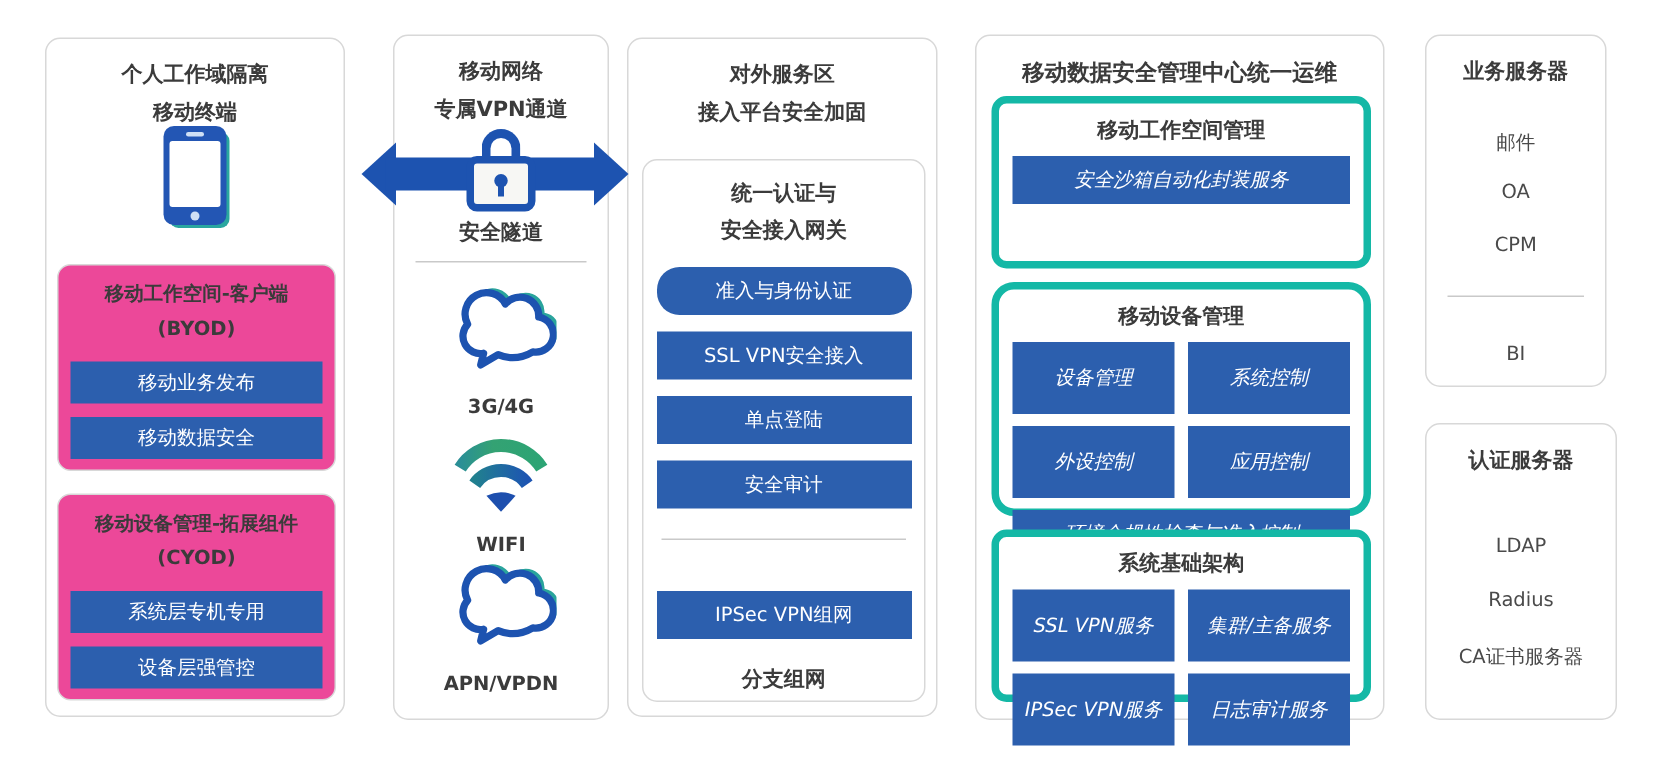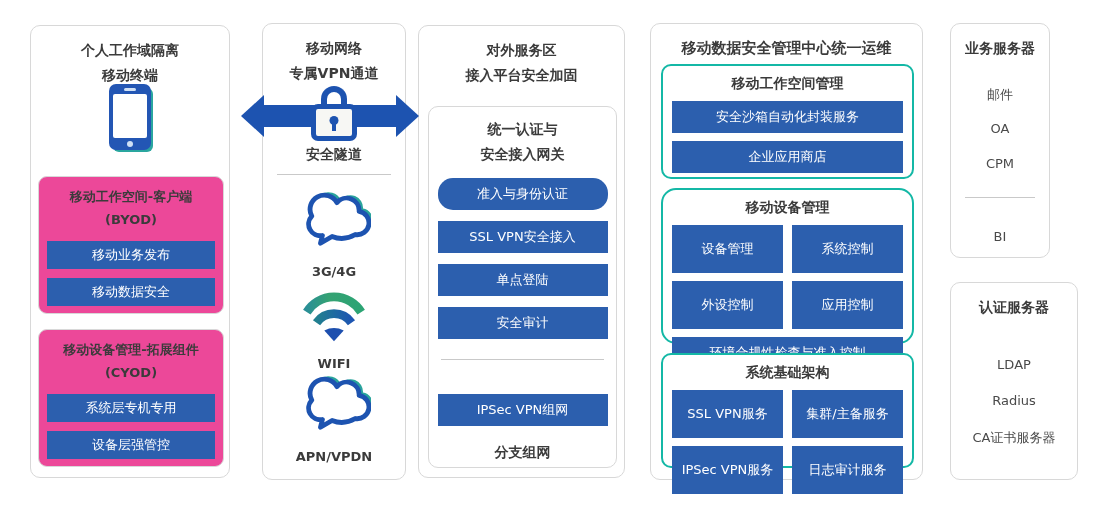--- a/index.html
+++ b/index.html
@@ -17,21 +17,21 @@
   .panel {
     position: absolute;
     background: #ffffff;
     border: 1px solid #d8d8d8;
     border-radius: 10px;
   }
   .p1  { left: 30px;  top: 25px;  width: 200px; height: 453px; }
   .p2  { left: 262px; top: 23px;  width: 144px; height: 457px; }
   .p3  { left: 418px; top: 25px;  width: 207px; height: 453px; }
   .p4  { left: 650px; top: 23px;  width: 273px; height: 457px; }
-  .p5a { left: 950px; top: 23px;  width: 100px; height: 235px; }
+  .p5a { left: 950px; top: 23px;  width: 121px; height: 235px; }
   .p5b { left: 950px; top: 282px; width: 128px; height: 198px; }
 
   .ptitle {
     padding-top: 12px;
     text-align: center;
     font-size: 14px;
     font-weight: bold;
     color: #3b3b3b;
     line-height: 1.8;
   }
@@ -123,27 +123,27 @@
                color: #3b3b3b; line-height: 1.75; }
   .gw-node { width: 170px; height: 32px; margin: 11px auto 0; }
   .gw-node.first { margin-top: 12px; border-radius: 15px; }
   .p3i-div { top: 252px; left: 12px; right: 12px; }
   .p3i-ipsec { position: absolute; top: 287px; left: 50%; transform: translateX(-50%);
                width: 170px; height: 32px; }
   .p3i-branch { position: absolute; top: 337px; left: 0; right: 0; text-align: center;
                 font-size: 14px; font-weight: bold; color: #3b3b3b; }
 
   
-  .sec { position: absolute; left: 10px; width: 253px; border: 2px solid #14b8a6;
+  .sec { position: absolute; left: 10px; width: 253px; border: 5px solid #14b8a6;
          border-radius: 10px; background: #fff; }
   .s1 { top: 40px;  height: 115px; }
   .s2 { top: 164px; height: 156px; border-radius: 15px; }
   .s3 { top: 329px; height: 115px; }
   .sec-title { padding-top: 9px; text-align: center; font-size: 14px; font-weight: bold; color: #3b3b3b; }
-  .sec-body { padding: 8px 9px 0; }
+  .sec-body { padding: 8px 9px 0; font-style: italic; }
   .rownode { height: 32px; margin-bottom: 8px; }
   .gridwrap { display: grid; grid-template-columns: 1fr 1fr; gap: 8px 9px; }
   .gridnode { height: 48px; }
   .fullnode { height: 32px; margin-top: 8px; }
 
   
   .p5a-div { top: 173px; left: 14px; right: 14px; }
 
   svg { display: block; }
 </style>
@@ -261,21 +261,20 @@
     </div>
   </section>
 
   <section class="panel p4">
     <div class="ptitle">移动数据安全管理中心统一运维</div>
 
     <div class="sec s1">
       <div class="sec-title">移动工作空间管理</div>
       <div class="sec-body">
         <div class="node rownode">安全沙箱自动化封装服务</div>
-        <div class="node rownode">企业应用商店</div>
       </div>
     </div>
 
     <div class="sec s2">
       <div class="sec-title">移动设备管理</div>
       <div class="sec-body">
         <div class="gridwrap">
           <div class="node gridnode">设备管理</div>
           <div class="node gridnode">系统控制</div>
           <div class="node gridnode">外设控制</div>

